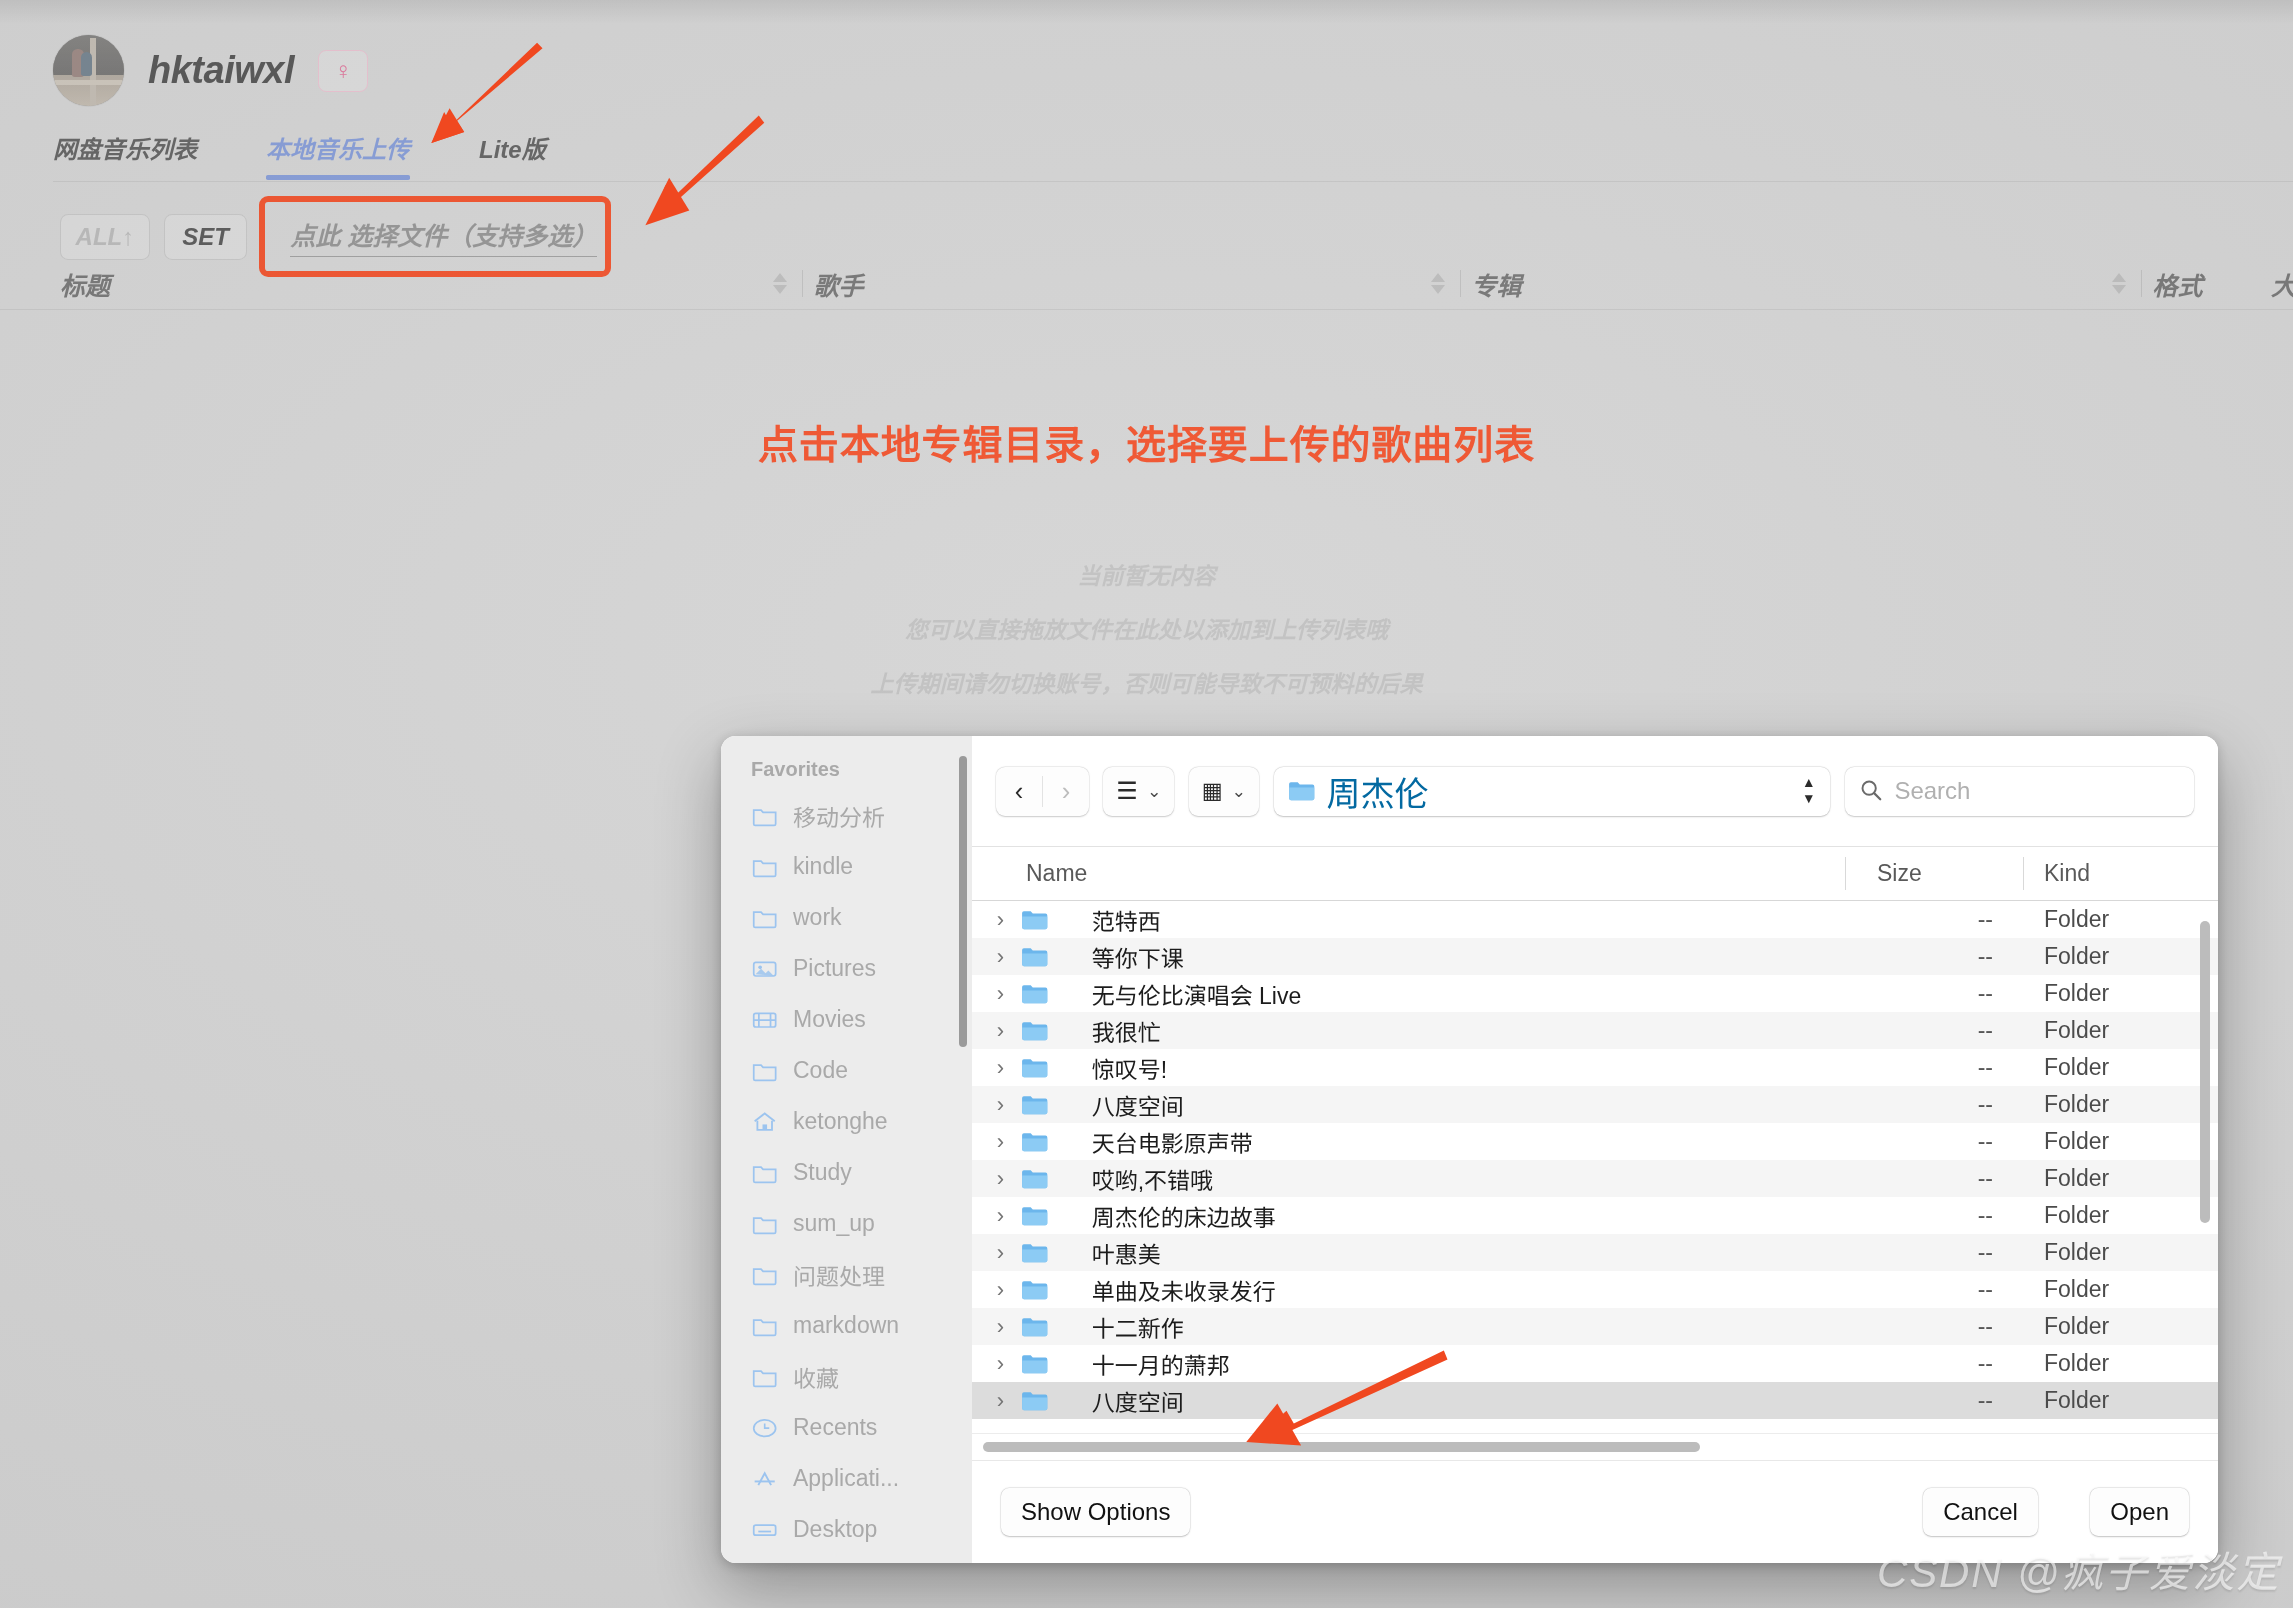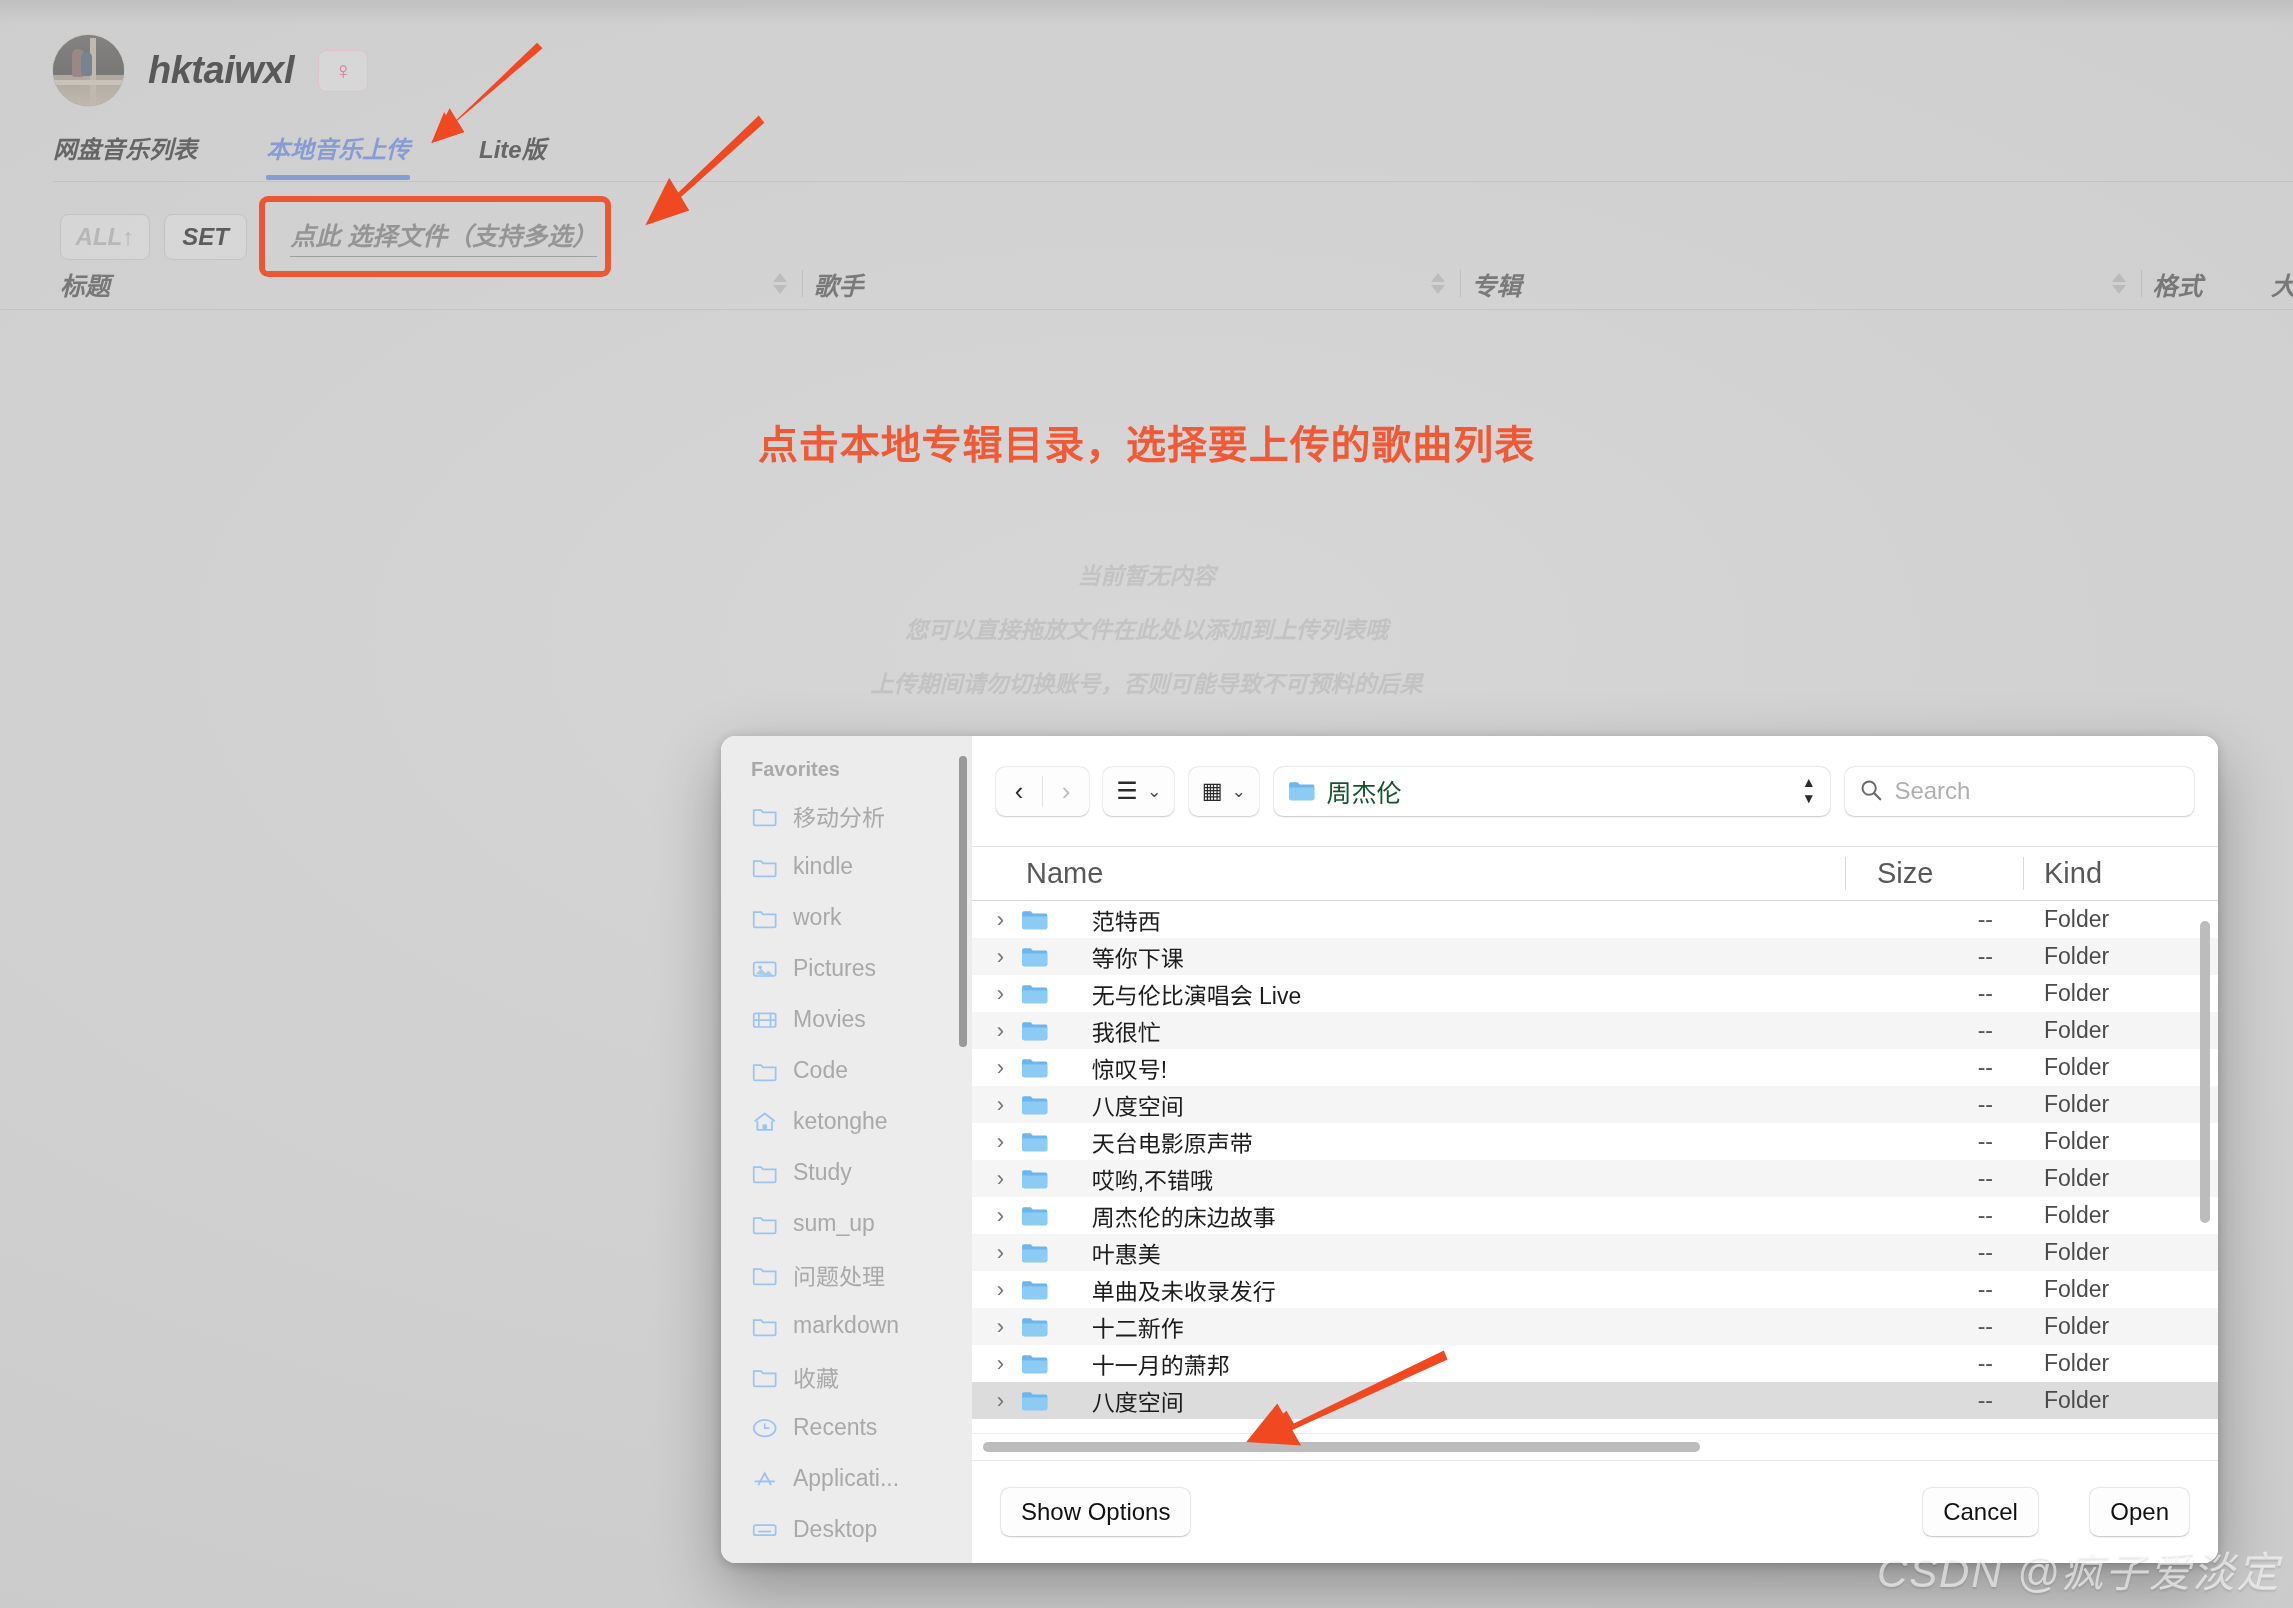--- a/index.html
+++ b/index.html
@@ -325,22 +325,22 @@
     border-radius: 9.1px;
     background: #fff;
     box-shadow: 0 0.9px 1.8px rgba(0,0,0,.20), 0 0 0 0.5px rgba(0,0,0,.08);
     display: flex;
     align-items: center;
     padding: 0 14.6px;
     gap: 11px;
     cursor: pointer;
   }
   #path-popup .pathname {
-    font-size: 25px;
-    color: #14532d;
+    font-size: 34px;
+    color: #0369a1;
     white-space: nowrap;
     overflow: hidden;
     text-overflow: ellipsis;
     flex: 1 1 auto;
   }
   .updown {
     display:flex; flex-direction:column; align-items:center; gap:2.7px;
     color:#2b2b2b; font-size: 13.7px; line-height: 1; flex: 0 0 auto;
   }
 
@@ -359,21 +359,21 @@
   #search-box .sph { font-size: 24px; color: #b0b0b0; }
 
   
   #files-header {
     height: 53px;
     display: flex;
     align-items: center;
     border-top: 0.9px solid #e2e2e2;
     border-bottom: 0.9px solid #d7d7d7;
     background: #fff;
-    font-size: 29px;
+    font-size: 23px;
     color: #595959;
     flex: 0 0 53px;
     padding-left: 0;
   }
   .fh-name { flex: 1 1 auto; padding-left: 54px; }
   .fh-size { width: 146px; flex: 0 0 146px; border-left: 0.9px solid #d9d9d9; padding-left: 31px; height: 33px; display:flex; align-items:center; }
   .fh-kind { width: 174px; flex: 0 0 174px; border-left: 0.9px solid #d9d9d9; padding-left: 20px; height: 33px; display:flex; align-items:center; }
 
   
   #files-body {

